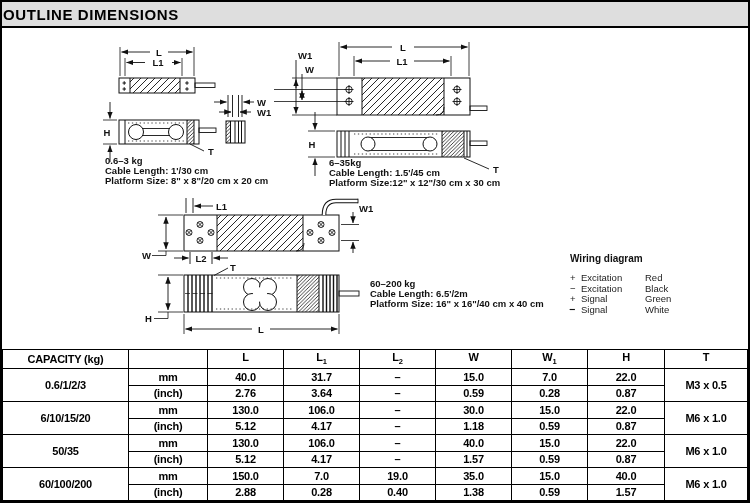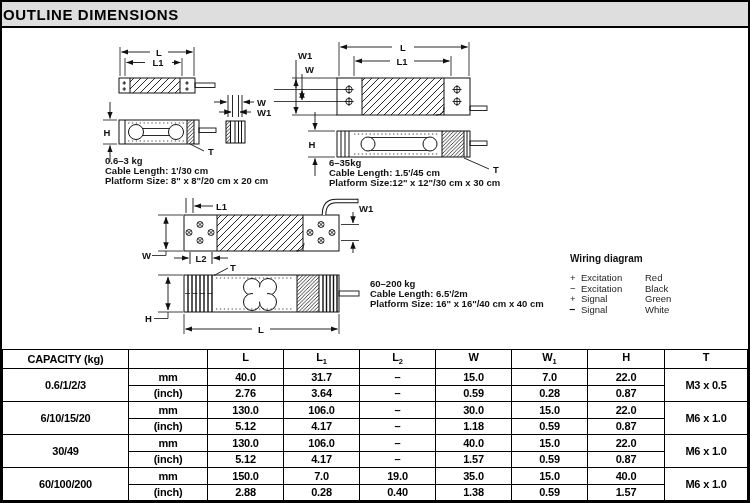--- a/index.html
+++ b/index.html
@@ -394,21 +394,21 @@
       <tr>
         <td>(inch)</td>
         <td>5.12</td>
         <td>4.17</td>
         <td>–</td>
         <td>1.18</td>
         <td>0.59</td>
         <td>0.87</td>
       </tr>
       <tr class="grp">
-        <td rowspan="2">30/49</td>
+        <td rowspan="2">50/35</td>
         <td>mm</td>
         <td>130.0</td>
         <td>106.0</td>
         <td>–</td>
         <td>40.0</td>
         <td>15.0</td>
         <td>22.0</td>
         <td rowspan="2">M6 x 1.0</td>
       </tr>
       <tr>

